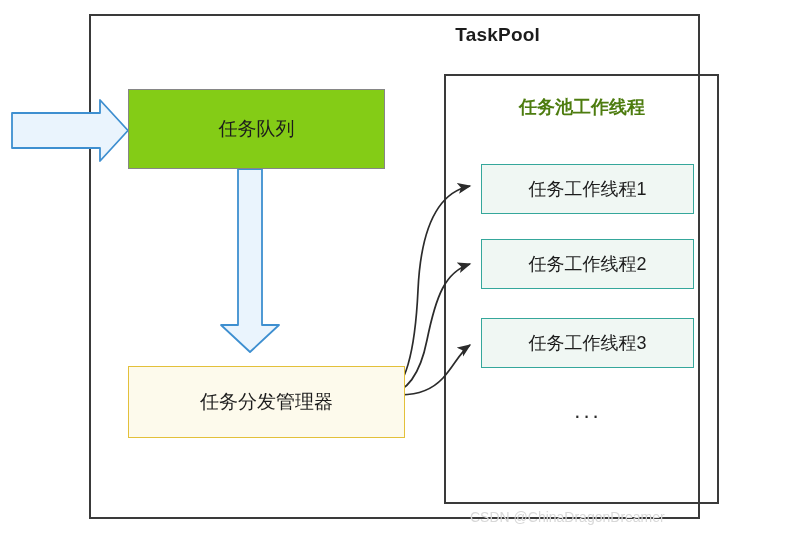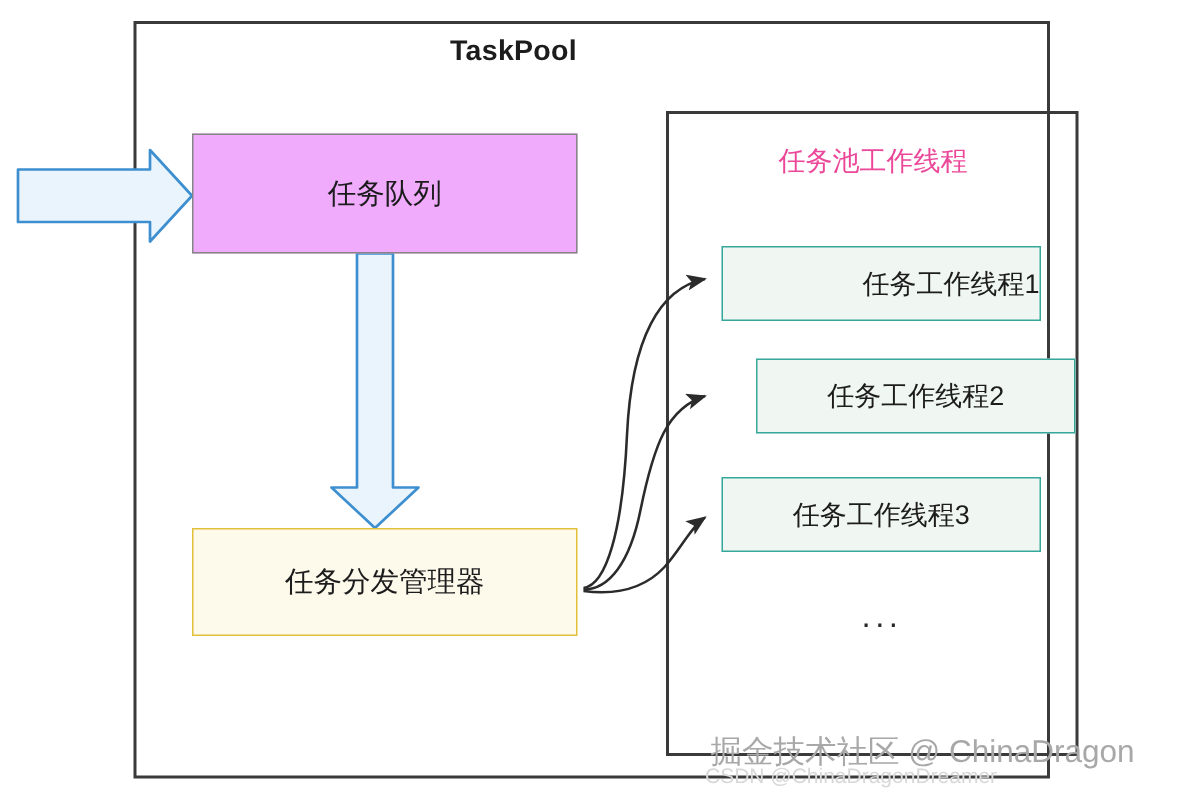--- a/index.html
+++ b/index.html
@@ -41,21 +41,21 @@
     width: 611px;
     height: 505px;
     border: 2px solid #3a3a3a;
     background: transparent;
   }
   #taskpool-title {
     position: absolute;
     left: 300px;
     top: 24px;
     width: 240px;
-    text-align: left;
+    text-align: right;
     font-size: 19px;
     font-weight: bold;
     color: #1c1c1c;
     letter-spacing: 0.2px;
   }
 
   
   #worker-pool-panel {
     left: 444px;
     top: 74px;
@@ -64,60 +64,61 @@
     border: 2px solid #3a3a3a;
     background: transparent;
   }
   #worker-pool-title {
     position: absolute;
     left: 452px;
     top: 95px;
     width: 260px;
     text-align: center;
     font-size: 18px;
-    color: #ec4899;
+    color: #4d7c0f;
+    font-weight: bold;
   }
 
   
   #task-queue-box {
     left: 128px;
     top: 89px;
     width: 257px;
     height: 80px;
     border: 1.6px solid #868686;
-    background: #f0abfc;
+    background: #84cc16;
     font-size: 19px;
     color: #1c1c1c;
     justify-content: center;
   }
 
   
   #dispatcher-box {
     left: 128px;
-    top: 352px;
-    width: 257px;
+    top: 366px;
+    width: 277px;
     height: 72px;
     border: 1.8px solid #e3c03a;
     background: #fdfaec;
     font-size: 19px;
     color: #1c1c1c;
   }
 
   
   .worker-box {
     width: 213px;
     height: 50px;
     left: 481px;
     border: 1.8px solid #35a79b;
     background: #f0f7f3;
     font-size: 18px;
     color: #1c1c1c;
   }
-  #worker-box-1 { top: 164px; justify-content: flex-end; }
-  #worker-box-2 { top: 239px; margin-left: 23px; }
+  #worker-box-1 { top: 164px; }
+  #worker-box-2 { top: 239px; }
   #worker-box-3 { top: 318px; align-items: center; }
 
   
   #worker-ellipsis {
     position: absolute;
     left: 530px;
     top: 398px;
     width: 116px;
     text-align: center;
     font-size: 22px;
@@ -189,16 +190,15 @@
   </div>
   <div class="node worker-box" id="worker-box-2">
     <span>任务工作线程2</span>
   </div>
   <div class="node worker-box" id="worker-box-3">
     <span>任务工作线程3</span>
   </div>
 
   <div id="worker-ellipsis">...</div>
 
-  <div id="watermark-main">掘金技术社区 @ ChinaDragon</div>
   <div id="watermark-sub">CSDN @ChinaDragonDreamer</div>
 
 </div>
 
 </body></html>

